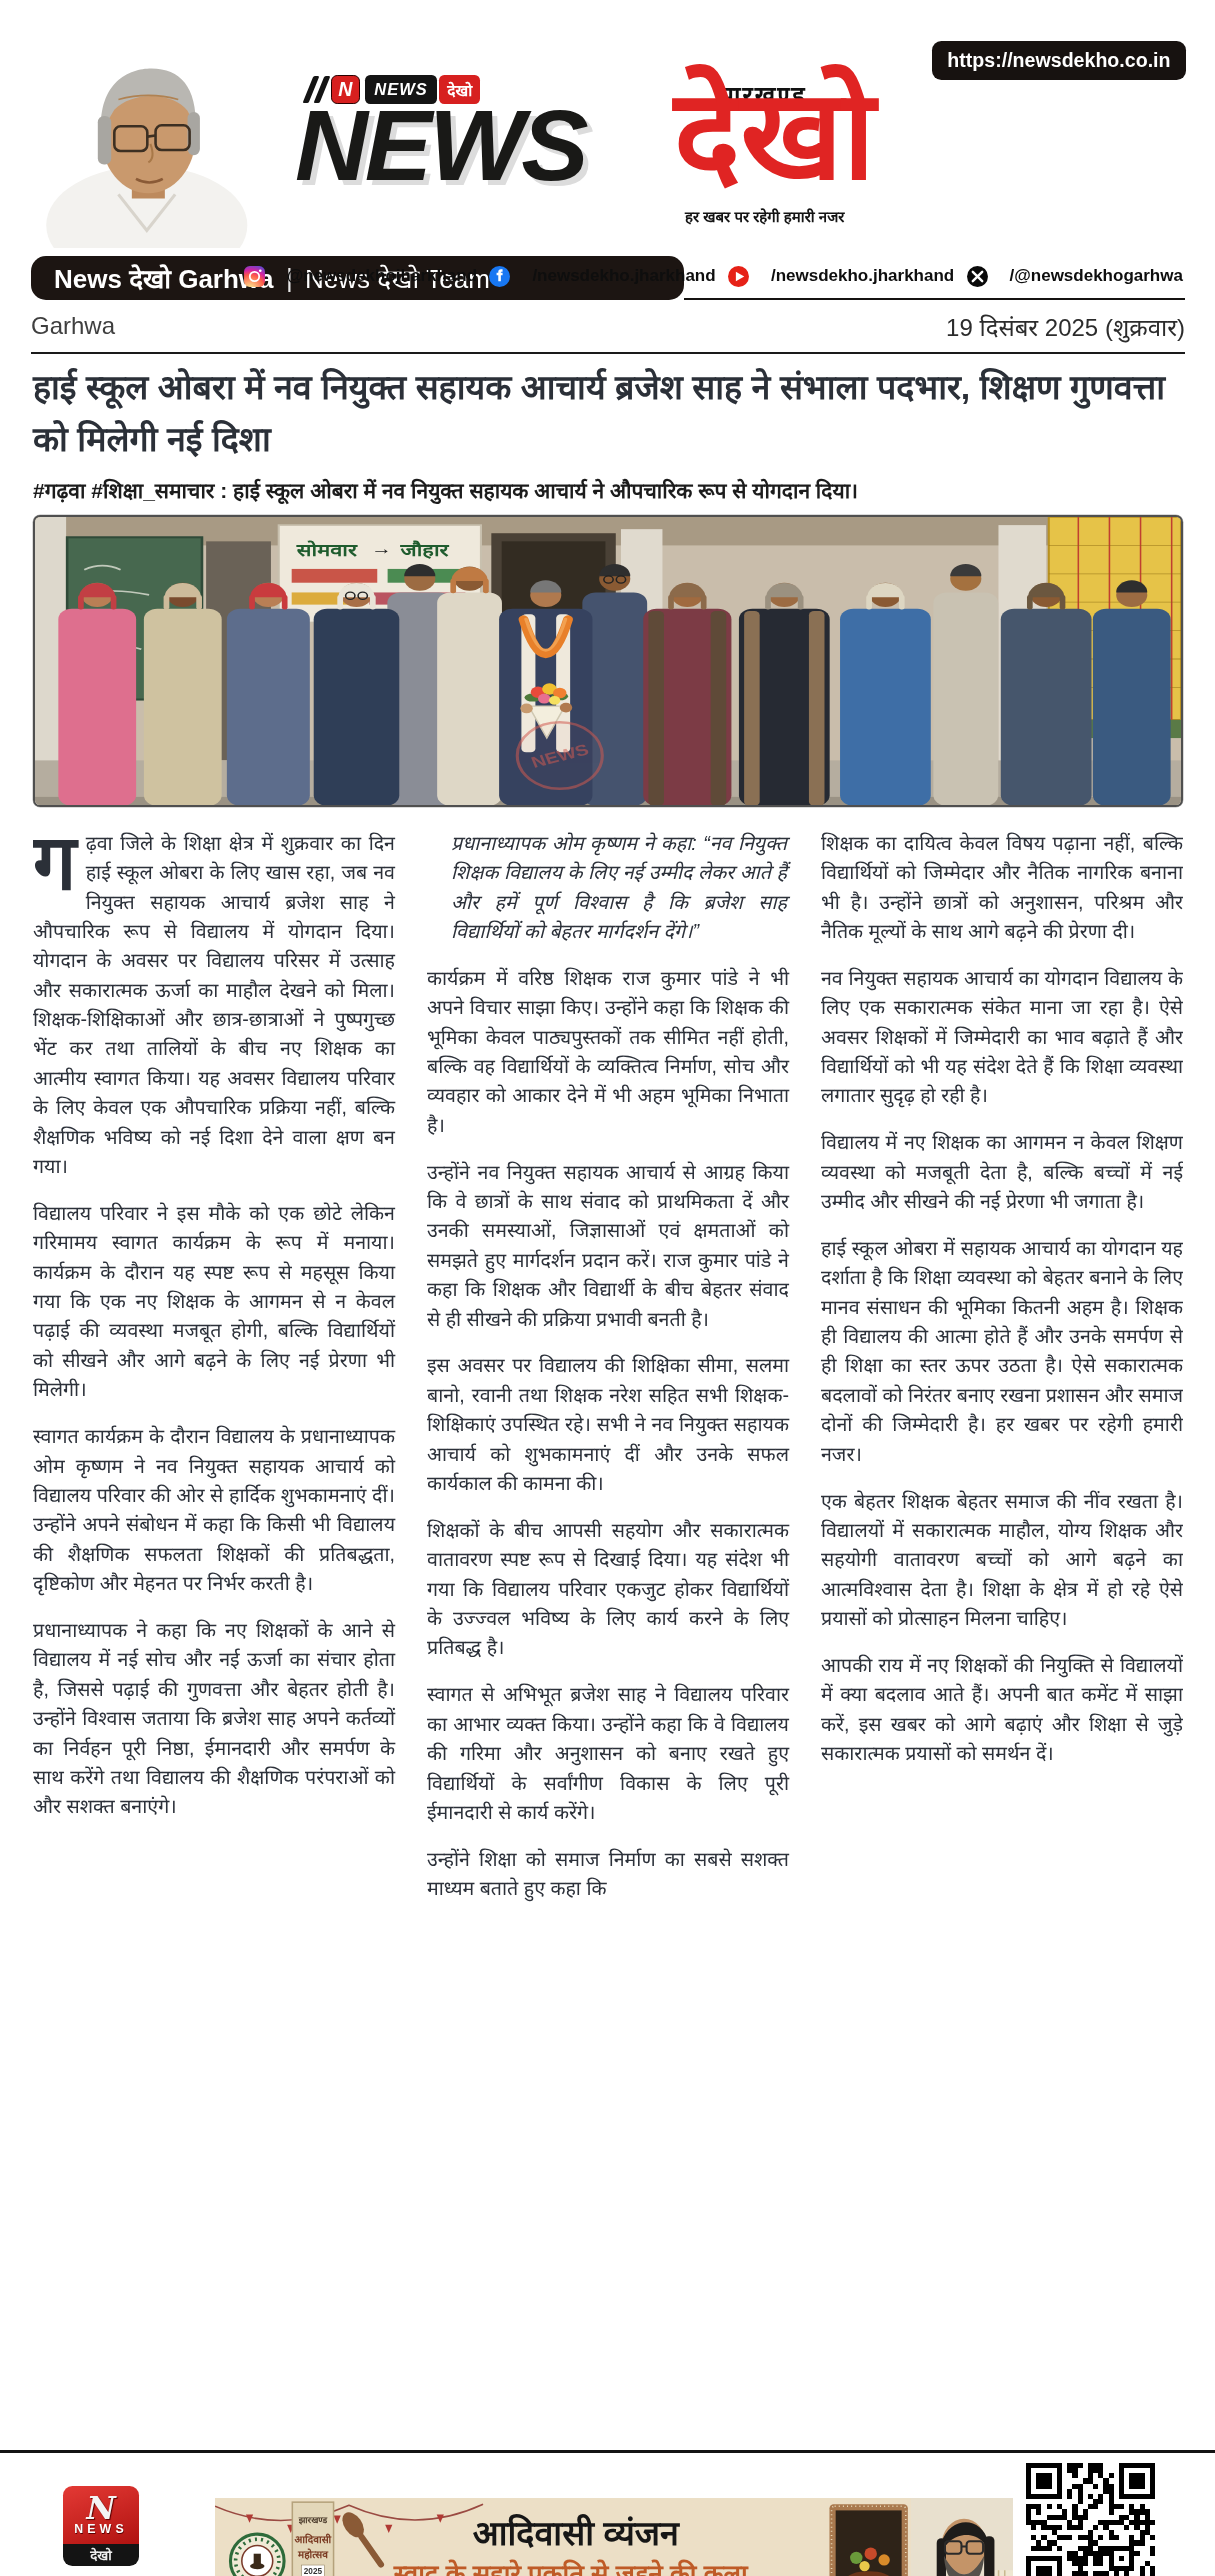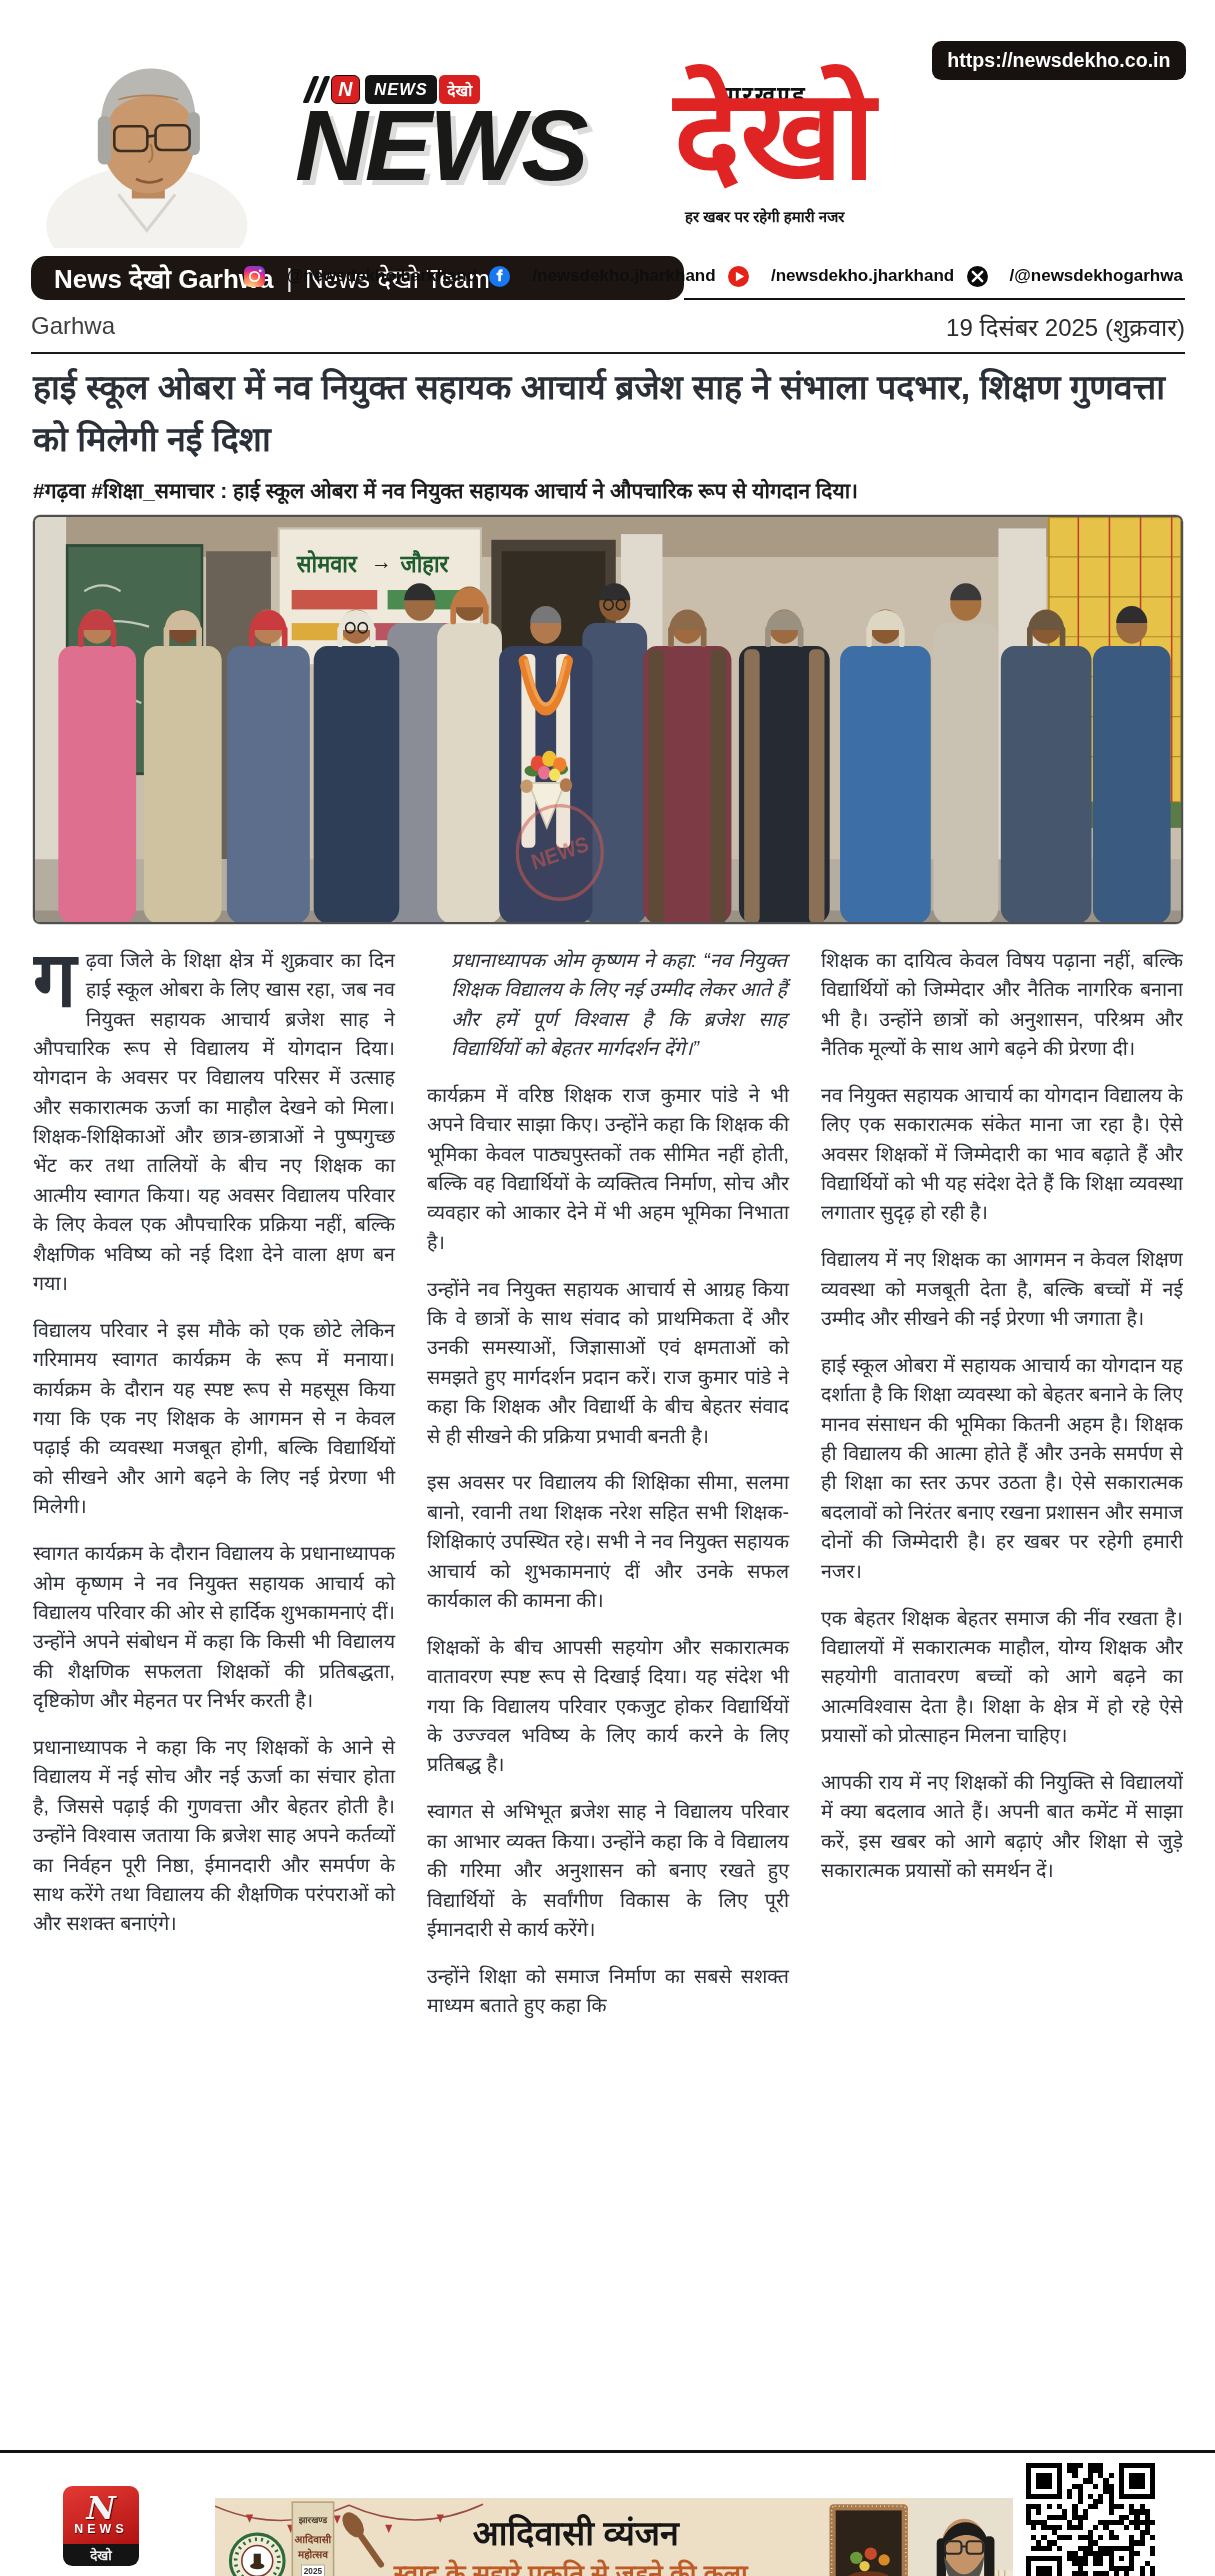--- a/index.html
+++ b/index.html
@@ -43,21 +43,21 @@
   .meta-row { margin:0 31px; height:52px; display:flex; align-items:center; justify-content:space-between; }
   .loc { font-size:24px; color:#3f3f3f; }
   .date { font-size:24px; color:#2c2c2c; }
   .meta-rule { margin:0 31px; border-top:2.1px solid #1a1a1a; }
 
   
   .headline { margin:8.2px 33px 0; font-size:34px; line-height:1.52; font-weight:800; color:#2b3038; }
   .subheadline { margin:10.3px 33px 0; font-size:21px; font-weight:700; color:#1c1c1c; }
 
   
-  .photo-wrap { margin:11.3px 33px 0; height:409px; border:2.1px solid #4f4f4f; border-radius:7.2px;
+  .photo-wrap { margin:11.3px 33px 0; height:292px; border:2.1px solid #4f4f4f; border-radius:7.2px;
                 overflow:hidden; background:#e5e5e5; box-shadow:0 0 0 0.5px #b5b5b5; }
   .photo-wrap svg { width:100%; height:100%; display:block; }
 
   
   .columns { margin:21.6px 33px 0; height:1484px; overflow:hidden; display:flex; gap:32px; }
   .col { width:362px; }
   .col p { font-size:19.6px; line-height:1.5; text-align:justify; color:#2c313a; margin-bottom:17.5px; }
   .col p.quote { font-style:italic; margin-left:24px; margin-right:2.1px; }
   .dropcap { float:left; font-size:77px; line-height:60px; padding:3.1px 9.3px 0 0; font-weight:700; color:#2b3038; }
 

